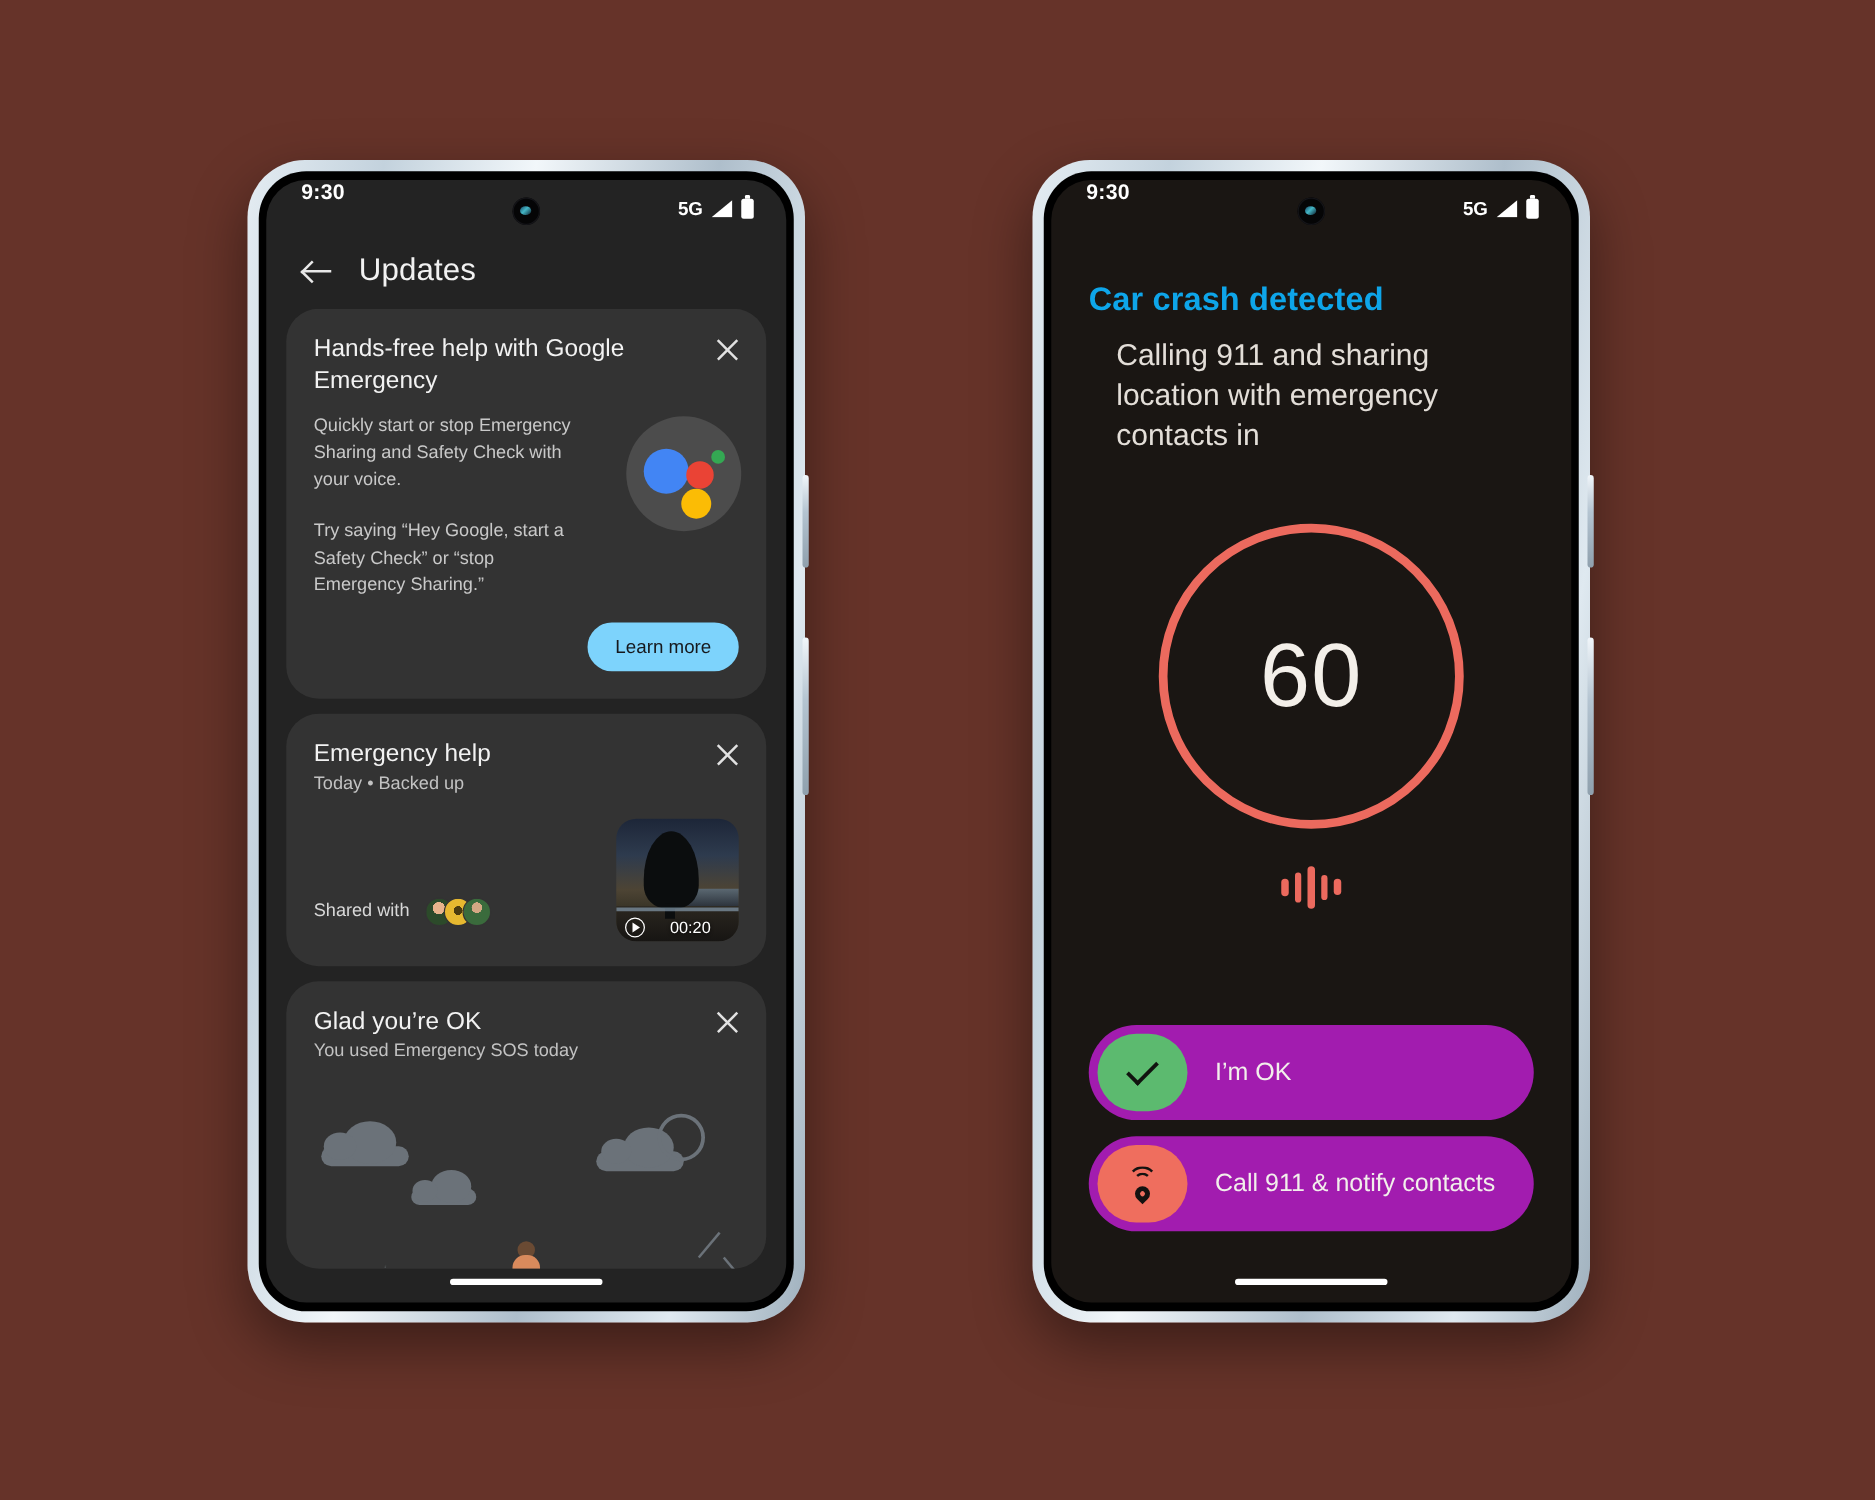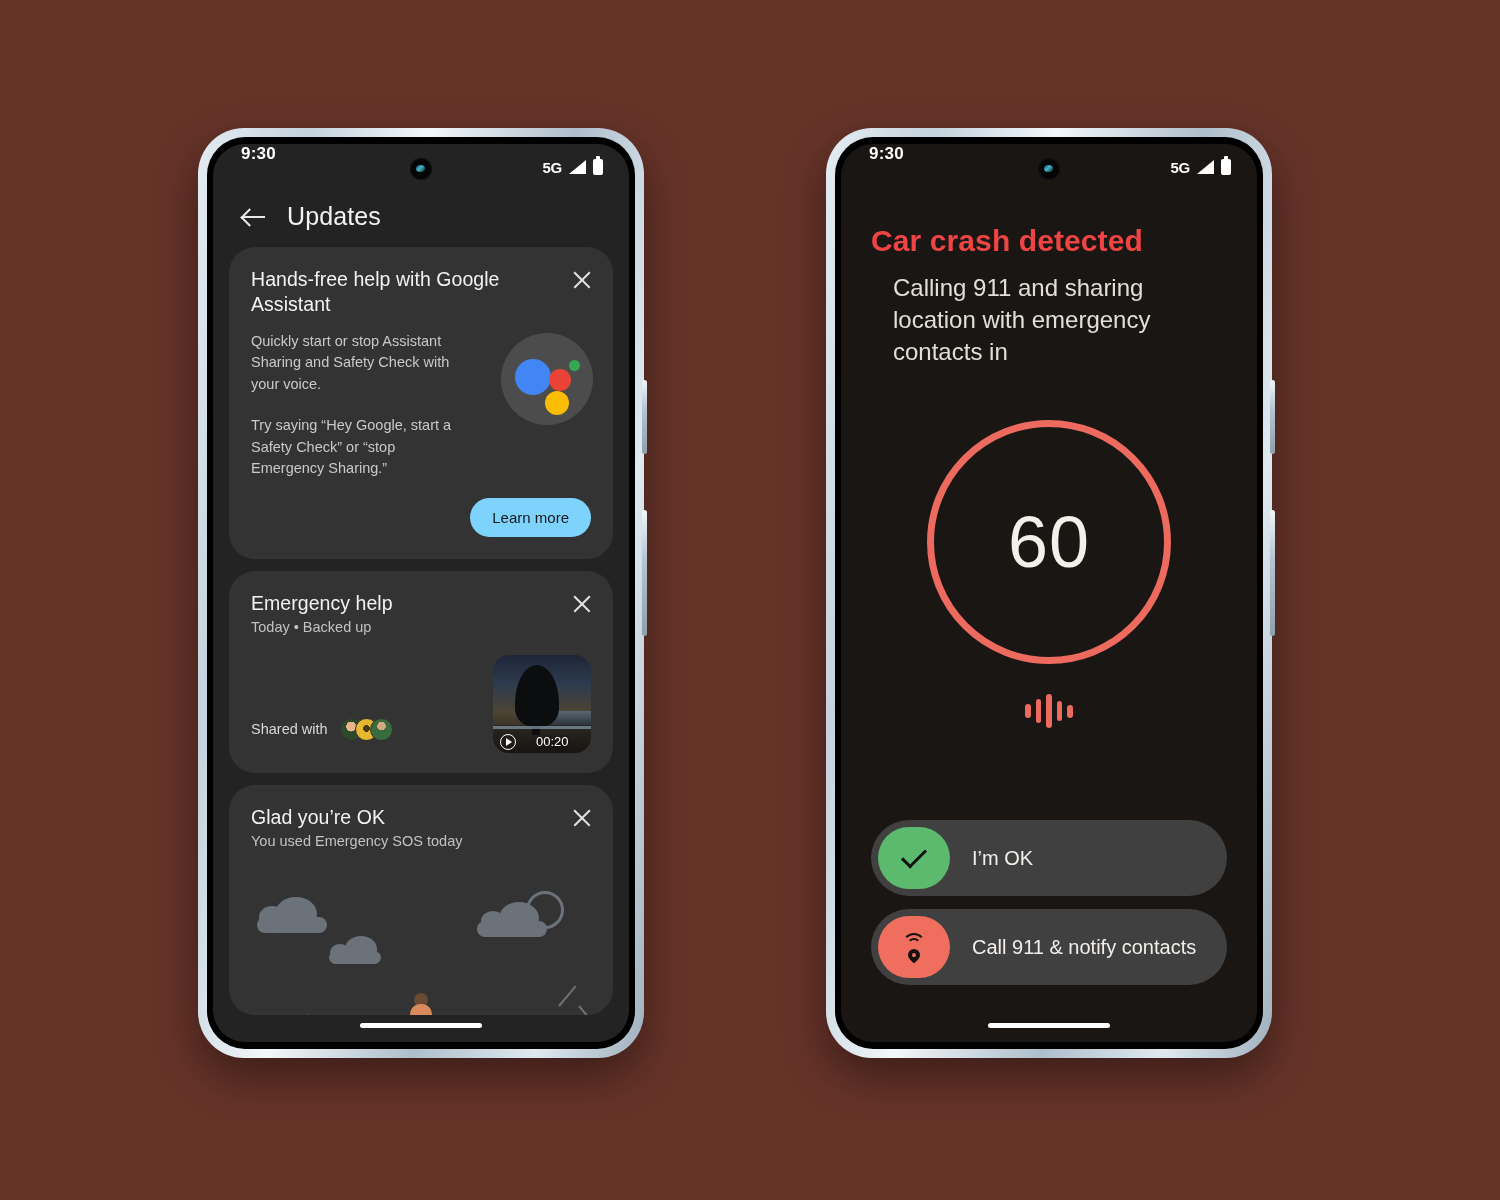--- a/index.html
+++ b/index.html
@@ -457,22 +457,22 @@
   }
 
   
   .crash-wrap {
     height: calc(100% - 46px);
     display: flex;
     flex-direction: column;
     padding: 0 30px;
   }
   .crash-title {
-    color: #ef4444;
-    font-size: 30px;
+    color: #0ea5e9;
+    font-size: 26px;
     letter-spacing: 0.1px;
     margin-top: 34px;
   }
   .crash-sub {
     color: #e3ded8;
     font-size: 24px;
     line-height: 1.34;
     margin-top: 14px;
     max-width: 330px;
     margin-left: 22px;
@@ -510,21 +510,21 @@
   .wv.b1 { height: 14px; }
   .wv.b2 { height: 24px; }
   .wv.b3 { height: 34px; }
   .wv.b4 { height: 20px; }
   .wv.b5 { height: 13px; }
 
   .actions { padding-bottom: 44px; }
   .action-btn {
     display: flex;
     align-items: center;
-    background: #404040;
+    background: #a21caf;
     border-radius: 40px;
     padding: 7px;
     margin-bottom: 13px;
     cursor: pointer;
     border: none;
     width: 100%;
     font-family: "Liberation Sans", sans-serif;
     text-align: left;
   }
   .act-icon {
@@ -601,26 +601,26 @@
 
       <div class="topbar">
         <div class="back-arrow"></div>
         <div class="page-title">Updates</div>
       </div>
 
       <div class="cards-scroll">
 
         <div class="card">
           <div class="card-head">
-            <div class="card-title">Hands-free help with Google Assistant</div>
+            <div class="card-title">Hands-free help with Google Emergency</div>
             <div class="close-x"></div>
           </div>
           <div class="assist-body">
             <div class="assist-text">
-              <p class="assist-p">Quickly start or stop Assistant Sharing and Safety Check with your voice.</p>
+              <p class="assist-p">Quickly start or stop Emergency Sharing and Safety Check with your voice.</p>
               <p class="assist-p">Try saying “Hey Google, start a Safety Check” or “stop Emergency Sharing.”</p>
             </div>
             <div class="assistant-orb">
               <span class="dot dot-blue"></span>
               <span class="dot dot-red"></span>
               <span class="dot dot-green"></span>
               <span class="dot dot-yellow"></span>
             </div>
           </div>
           <div class="learn-row">

